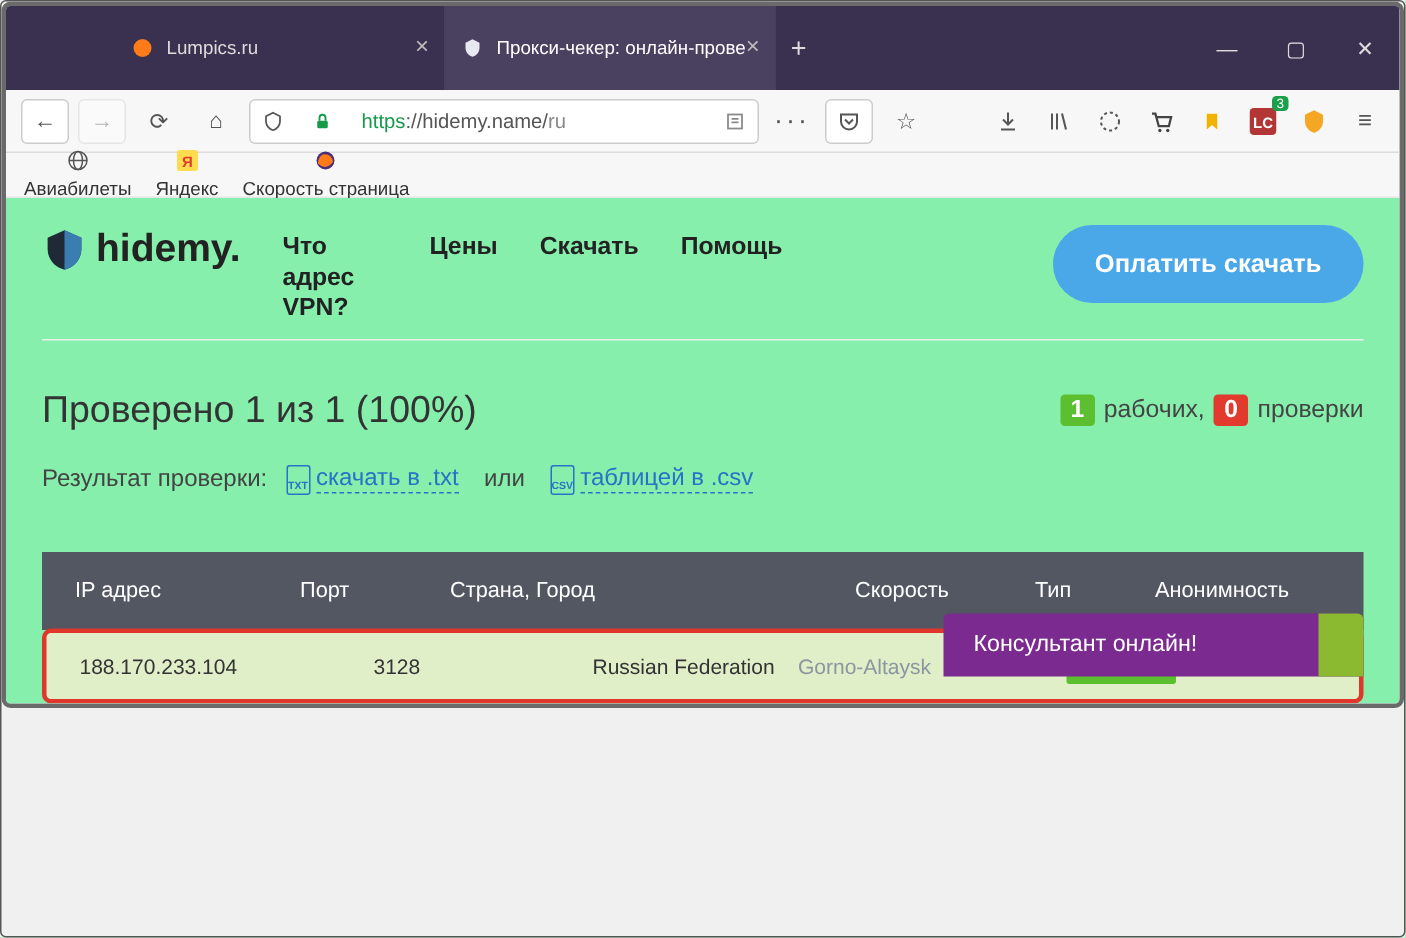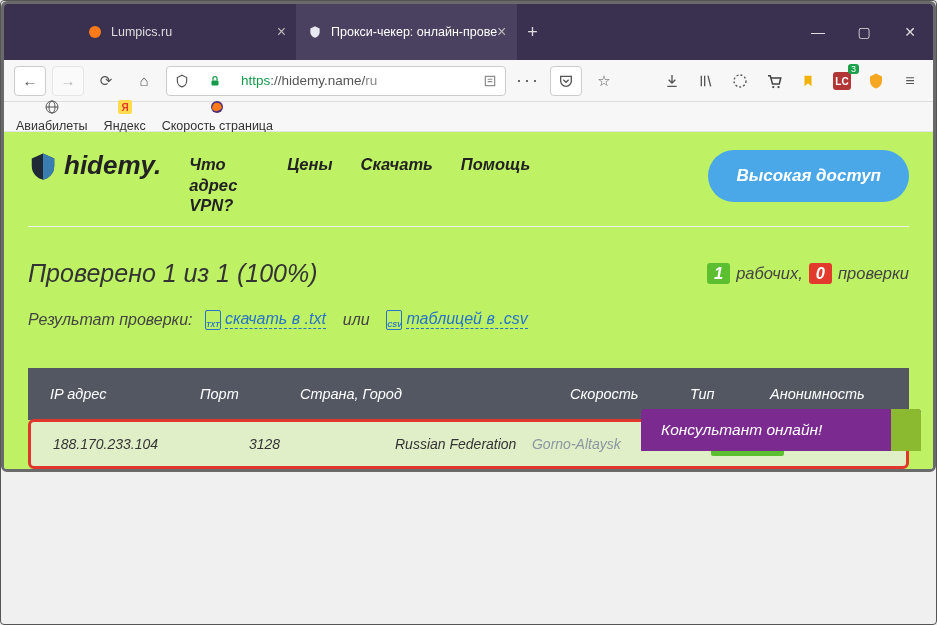--- a/index.html
+++ b/index.html
@@ -27,21 +27,21 @@
   .rightbar { display:flex; align-items:center; gap:8px; margin-left:auto;}
   .ricon { width:26px; height:26px; display:flex; align-items:center; justify-content:center; color:#555; font-size:16px; position:relative;}
   .ricon.badge::after { content:"3"; position:absolute; top:-4px; right:-4px; background:#1aa04a; color:#fff; font-size:9px; padding:0 3px; border-radius:3px;}
 
   
   .bookmarks { height: 30px; background:#f7f7f8; display:flex; align-items:center; padding:0 12px; gap:16px; font-size:12.5px; color:#333; border-bottom:1px solid #e5e5e5;}
   .bm { display:flex; align-items:center; gap:5px;flex-direction:column;}
   .bm-icon { width:14px; height:14px; display:inline-flex; align-items:center; justify-content:center;}
 
   
-  .page { background:#bef264; height: calc(100% - 40px - 42px - 30px); overflow:hidden; position:relative;font-style:italic;}
+  .page { background:#86efac; height: calc(100% - 40px - 42px - 30px); overflow:hidden; position:relative;}
   .page-inner { padding: 18px 24px 0 24px;}
 
   .topnav { display:flex; align-items:flex-start; gap:28px; border-bottom:1px solid #eee; padding-bottom:10px;}
   .logo { display:flex; align-items:center; gap:6px; font-weight:600; font-size:26px; color:#222;}
   .logo-icon { width:30px; height:30px; }
   .navlink { font-weight:700; color:#222; font-size:16.5px; padding-top:4px; line-height:1.25; }
   .paybtn { margin-left:auto; background:#4aa7e8; color:#fff; border-radius:28px; padding: 16px 28px; font-weight:700; font-size:17px;}
 
   .status-row { display:flex; align-items:center; margin-top: 32px; font-size:17px;}
   .status-left { font-size: 25px; color:#333; font-weight:400;}
@@ -53,21 +53,21 @@
   .result-row { margin-top: 22px; font-size:16px; color:#444; display:flex; align-items:center; gap:4px;}
   .dl { display:inline-flex; align-items:center; gap:4px; color:#2673c8; border-bottom:1px dashed #2673c8;}
   .file-ic { width:16px; height:20px; border:1px solid #2673c8; border-radius:2px; display:inline-flex; align-items:flex-end; justify-content:center; font-size:7px; color:#2673c8; font-weight:700; padding-bottom:1px;}
 
   .table-wrap { margin-top: 38px; }
   .thead { background:#525762; color:#fff; display:grid; grid-template-columns: 150px 100px 270px 120px 80px 1fr; padding: 18px 22px; font-size:14.5px;}
   .trow { background:#e1efc8; border:3px solid #e0362b; border-radius:6px; display:grid; grid-template-columns: 150px 100px 270px 120px 80px 1fr; padding: 14px 22px; font-size:14px; color:#333; align-items:center; margin-top:-1px;gap:46px;}
   .speed { background:#5bbf2f; color:#fff; padding:4px 14px; border-radius:2px; font-weight:600; width:fit-content;}
   .city { color:#8a96a0;}
 
-  .consult { position:absolute; bottom:18px; right:12px; background:#7b2a8f; color:#fff; padding: 12px 24px 12px 20px; font-size:15.5px; border-radius: 4px 4px 0 0; min-width:280px; display:flex; align-items:center;}
+  .consult { position:absolute; bottom:18px; right:24px; background:#7b2a8f; color:#fff; padding: 12px 24px 12px 20px; font-size:15.5px; border-radius: 4px 4px 0 0; min-width:280px; display:flex; align-items:center;}
   .consult::before { content:""; position:absolute; right:0; bottom:0; top:0; width:30px; background:#8bb92f; border-radius:0 4px 0 0;}
 
   
   .outer { border: 3px solid #6a6a6a; border-radius:6px; overflow:hidden;}
 
   svg { display:block; }
 </style>
 </head>
 <body>
 
@@ -222,21 +222,21 @@
                 <path d="M12 2 L21 6 V12 C21 18 16.5 22 12 23 C7.5 22 3 18 3 12 V6 Z" fill="#1f2a36"></path>
                 <path d="M12 2 L21 6 V12 C21 18 16.5 22 12 23 Z" fill="#3a7db0"></path>
               </svg>
           </span>
           <span>hidemy.</span>
         </div>
         <div class="navlink" style="max-width:70px;">Что адрес VPN?</div>
         <div class="navlink">Цены</div>
         <div class="navlink">Скачать</div>
         <div class="navlink">Помощь</div>
-        <div class="paybtn">Высокая доступ</div>
+        <div class="paybtn">Оплатить скачать</div>
       </div>
 
       <div class="status-row">
         <div class="status-left">Проверено 1 из 1 (100%)</div>
         <div class="status-right">
           <span class="badge-green">1</span>
           <span>рабочих,</span>
           <span class="badge-red">0</span>
           <span>проверки</span>
           <span class="underline-red" style="left:272px; width:98px;"></span>

